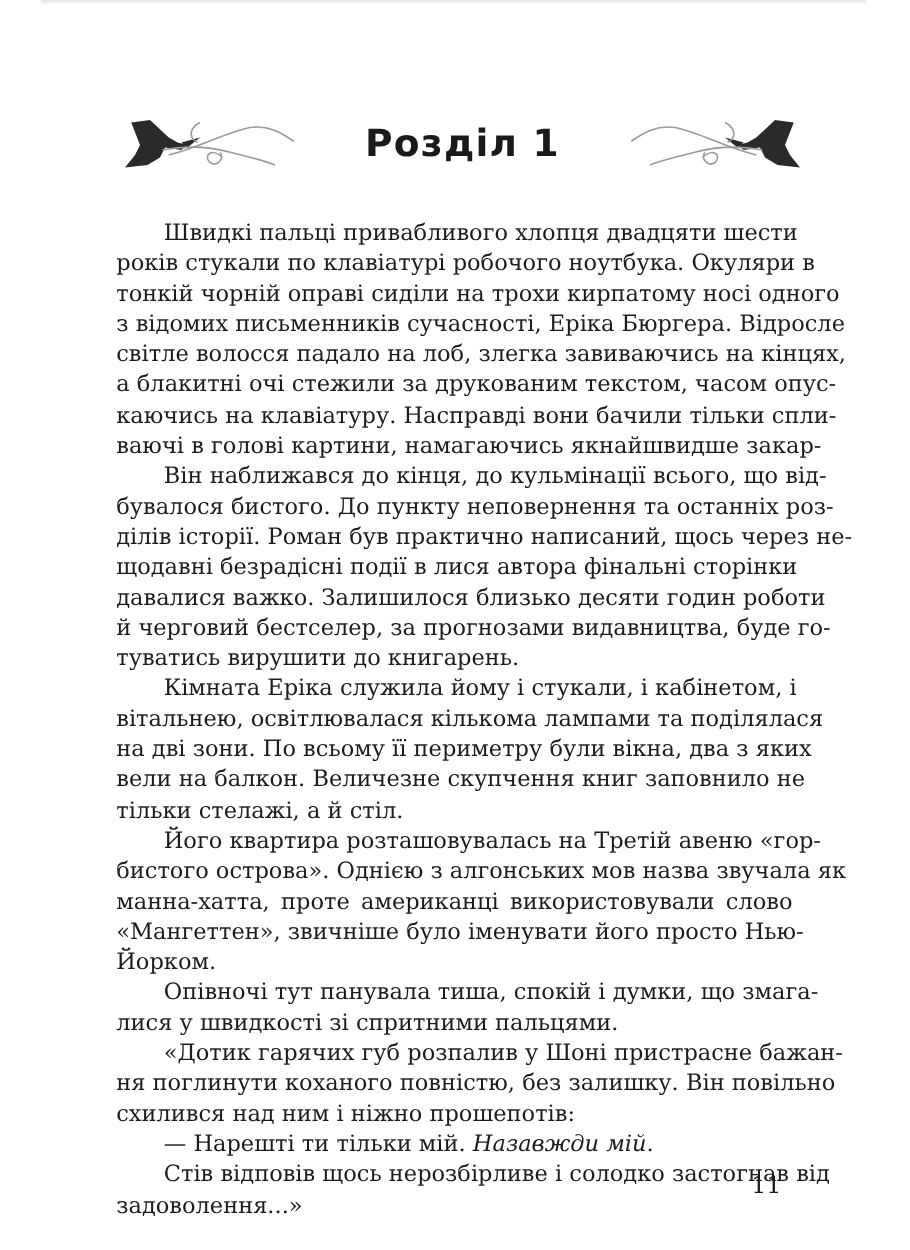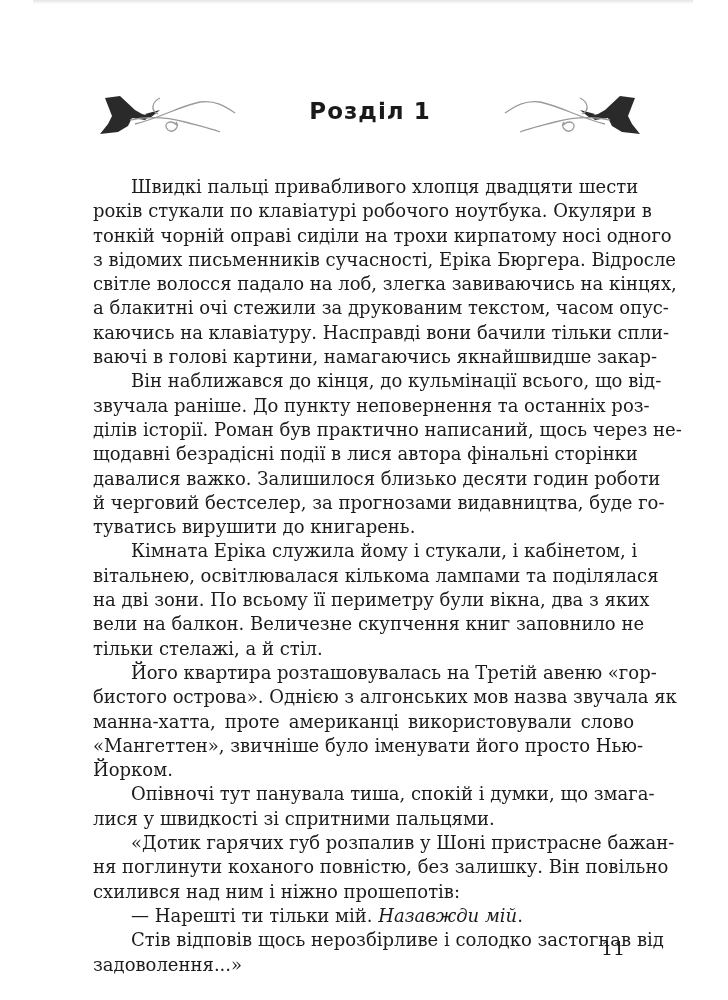--- a/index.html
+++ b/index.html
@@ -10,21 +10,21 @@
     }
     .header {
       position: absolute; left: 90px; top: 88px; width: 560px; height: 70px;
     }
     .ornament { position: absolute; top: 0; width: 160px; height: 70px; }
     .ornament.left { left: 0; }
     .ornament.right { right: 0; }
     .chapter-title {
       position: absolute; left: 0; right: 0; top: 10px; text-align: center;
       font-family: "DejaVu Sans", sans-serif; font-weight: bold;
-      font-size: 23px; letter-spacing: 1px; color: #1a1a1a;
+      font-size: 30px; letter-spacing: 1px; color: #1a1a1a;
     }
     .body-text {
       position: absolute; left: 93px; top: 175px; width: 541px;
       font-family: "DejaVu Serif", serif; font-size: 18px; line-height: 24.3px;
       color: #1c1c1c; text-align: justify;
     }
     .line { display: block; white-space: nowrap; text-align: justify; text-align-last: justify; height: 24.3px; }
     .line.last { text-align-last: left; }
     .line.indent { padding-left: 38px; }
     .page-number {
@@ -71,21 +71,21 @@
 <div class="body-text" id="body-text">
     <span class="line indent"><span>Швидкі пальці привабливого хлопця двадцяти шести</span></span>
     <span class="line"><span>років стукали по клавіатурі робочого ноутбука. Окуляри в</span></span>
     <span class="line"><span>тонкій чорній оправі сиділи на трохи кирпатому носі одного</span></span>
     <span class="line"><span>з відомих письменників сучасності, Еріка Бюргера. Відросле</span></span>
     <span class="line"><span>світле волосся падало на лоб, злегка завиваючись на кінцях,</span></span>
     <span class="line"><span>а блакитні очі стежили за друкованим текстом, часом опус-</span></span>
     <span class="line"><span>каючись на клавіатуру. Насправді вони бачили тільки спли-</span></span>
     <span class="line"><span>ваючі в голові картини, намагаючись якнайшвидше закар-</span></span>
     <span class="line indent"><span>Він наближався до кінця, до кульмінації всього, що від-</span></span>
-    <span class="line"><span>звучала раніше. До пункту неповернення та останніх роз-</span></span>
+    <span class="line"><span>бувалося бистого. До пункту неповернення та останніх роз-</span></span>
     <span class="line"><span>ділів історії. Роман був практично написаний, щось через не-</span></span>
     <span class="line"><span>щодавні безрадісні події в лися автора фінальні сторінки</span></span>
     <span class="line"><span>давалися важко. Залишилося близько десяти годин роботи</span></span>
     <span class="line"><span>й черговий бестселер, за прогнозами видавництва, буде го-</span></span>
     <span class="line last"><span>туватись вирушити до книгарень.</span></span>
     <span class="line indent"><span>Кімната Еріка служила йому і стукали, і кабінетом, і</span></span>
     <span class="line"><span>вітальнею, освітлювалася кількома лампами та поділялася</span></span>
     <span class="line"><span>на дві зони. По всьому її периметру були вікна, два з яких</span></span>
     <span class="line"><span>вели на балкон. Величезне скупчення книг заповнило не</span></span>
     <span class="line last"><span>тільки стелажі, а й стіл.</span></span>

